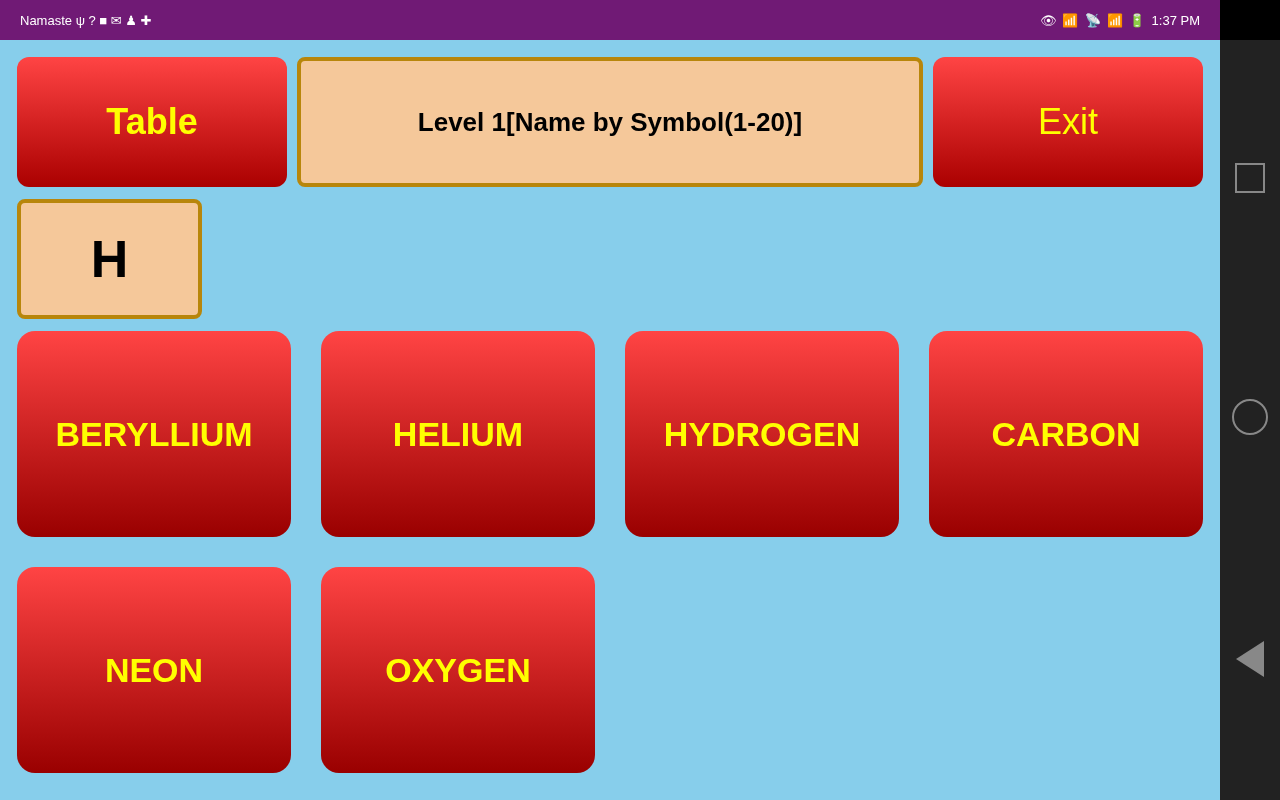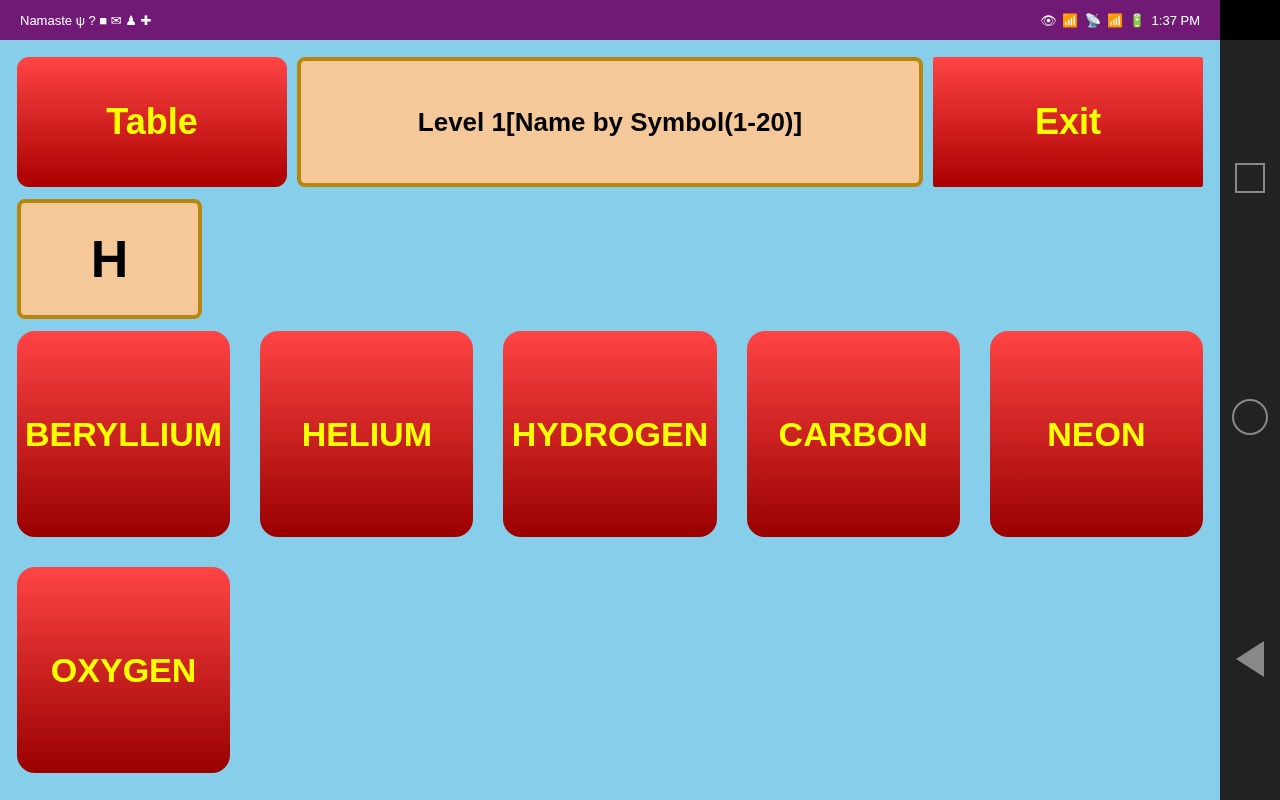--- a/index.html
+++ b/index.html
@@ -126,24 +126,24 @@
       align-items: center;
       justify-content: center;
       font-size: 26px;
       font-weight: bold;
       color: #000;
     }
 
     #exit-btn {
       background: linear-gradient(to bottom, #ff4444, #aa0000);
       border: none;
-      border-radius: 2px;
+      border-radius: 12px;
       color: #ffff00;
       font-size: 36px;
-      font-weight: bold;
+      font-weight: normal;
       width: 270px;
       height: 130px;
       cursor: pointer;
       flex-shrink: 0;
     }
 
     
     #question-section {
       display: flex;
       flex-direction: row;
@@ -196,21 +196,21 @@
 
     #score-text {
       color: #0000cc;
       font-size: 22px;
       font-weight: bold;
     }
 
     
     #answers-grid {
       display: grid;
-      grid-template-columns: repeat(5, 1fr);
+      grid-template-columns: repeat(4, 1fr);
       grid-template-rows: repeat(2, 1fr);
       gap: 30px;
       flex: 1;
       padding-bottom: 10px;
     }
 
     .answer-btn {
       background: linear-gradient(to bottom, #ff4444, #990000);
       border: none;
       border-radius: 18px;

